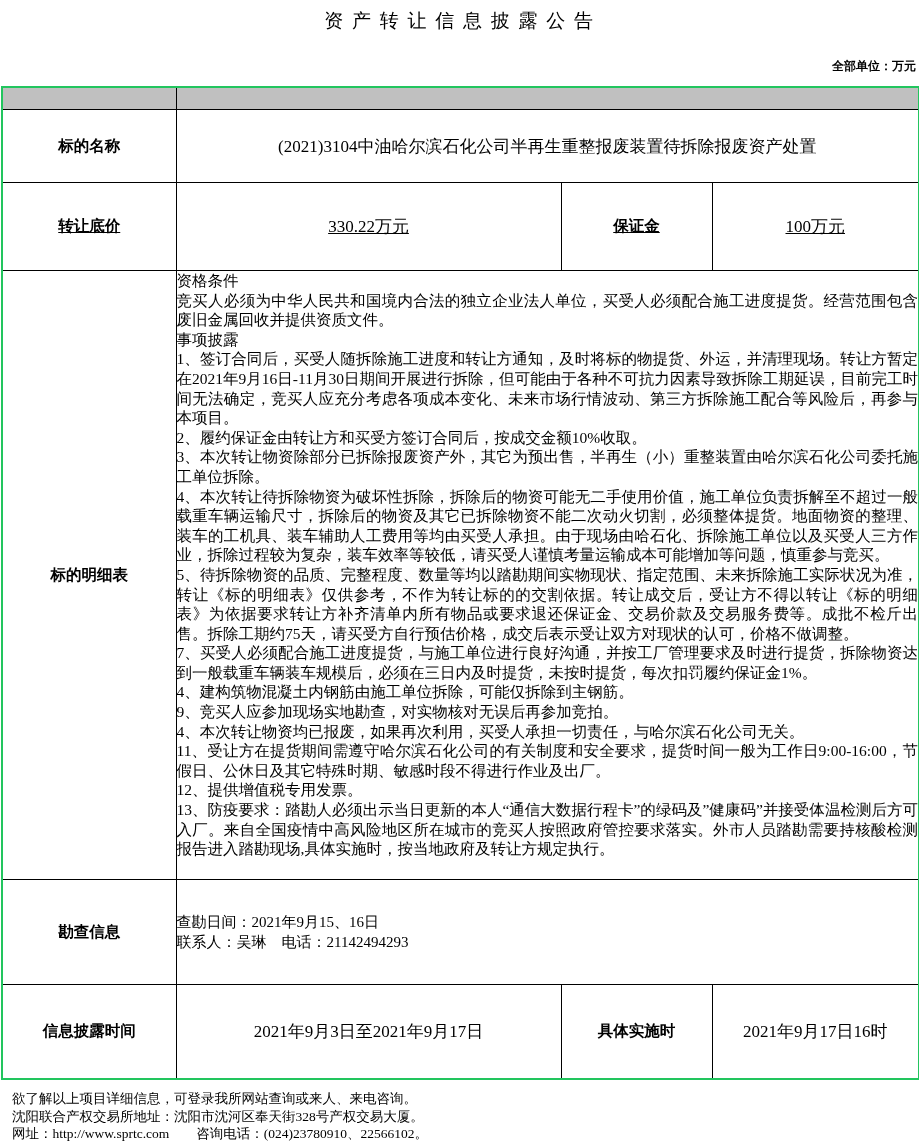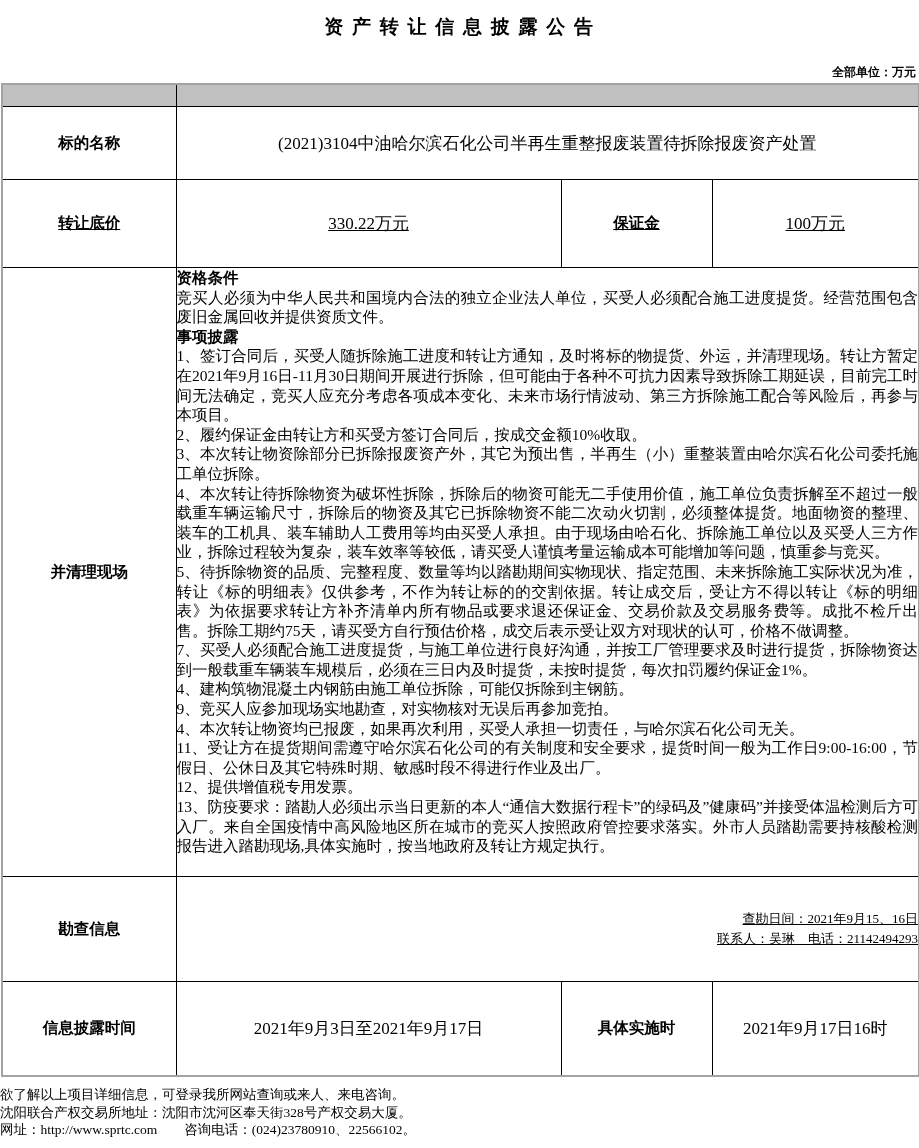--- a/index.html
+++ b/index.html
@@ -4,42 +4,42 @@
 <style>
   html, body { margin:0; padding:0; }
   body {
     width: 919px;
     height: 1148px;
     background: #ffffff;
     color: #000000;
     font-family: "Liberation Serif", "DejaVu Serif", serif;
   }
   .doc-title {
-    padding-top: 13px;
+    padding-top: 7px;
     text-align: center;
     font-size: 19px;
-    font-weight: bold;
+    font-weight: normal;
     letter-spacing: 2px;
     line-height: 27px;
   }
   .unit-note {
     margin-top: 22px;
     margin-bottom: 1px;
     padding-right: 3px;
     text-align: right;
     font-size: 12px;
     font-weight: bold;
     line-height: 20px;
   }
   table.main-table {
     border-collapse: collapse;
     table-layout: fixed;
     width: 917px;
-    margin: 0 1px;
-    border: 2px solid #a3a3a3;
+    margin: 10px 1px;
+    border: 2px solid #22c55e;
   }
   table.main-table td {
     border: 1px solid #000;
     padding: 0;
     overflow: hidden;
   }
   tr.gray-row td {
     background: #c0c0c0;
     height: 21px;
   }
@@ -59,32 +59,31 @@
   tr.row-desc td { height: 608px; }
   tr.row-survey td { height: 104px; }
   tr.row-disclosure td { height: 93px; }
   td.desc-cell {
     vertical-align: top;
     padding: 1px 3px 0 3px;
     font-size: 15.5px;
     line-height: 19.6px;
     text-align: justify;
   }
-  .desc-heading { font-weight: bold; }
+  .desc-heading { font-weight: normal; }
   .desc-para { margin: 0; }
   td.survey-cell {
-    font-size: 13px;
+    font-size: 15px;
     line-height: 20px;
-    text-align: right;
+    text-align: left;
     vertical-align: middle;
-    text-decoration: underline;
   }
   .page-footer {
     margin-top: 9px;
-    padding-left: 0;
+    padding-left: 12px;
     font-size: 13.5px;
     line-height: 17.5px;
   }
 </style>
 </head>
 <body>
 
 <div class="doc-title">资 产 转 让 信 息 披 露 公 告</div>
 
 <div class="unit-note">全部单位：万元</div>
@@ -109,21 +108,21 @@
   </tr>
 
   <tr class="row-price">
     <td class="label-cell">转让底价</td>
     <td class="value-cell">330.22万元</td>
     <td class="label-cell">保证金</td>
     <td class="value-cell">100万元</td>
   </tr>
 
   <tr class="row-desc">
-    <td class="label-cell">并清理现场</td>
+    <td class="label-cell">标的明细表</td>
     <td colspan="3" class="desc-cell">
       <div class="desc-heading">资格条件</div>
       <div class="desc-para">竞买人必须为中华人民共和国境内合法的独立企业法人单位，买受人必须配合施工进度提货。经营范围包含废旧金属回收并提供资质文件。</div>
       <div class="desc-heading">事项披露</div>
       <div class="desc-para">1、签订合同后，买受人随拆除施工进度和转让方通知，及时将标的物提货、外运，并清理现场。转让方暂定在2021年9月16日-11月30日期间开展进行拆除，但可能由于各种不可抗力因素导致拆除工期延误，目前完工时间无法确定，竞买人应充分考虑各项成本变化、未来市场行情波动、第三方拆除施工配合等风险后，再参与本项目。</div>
       <div class="desc-para">2、履约保证金由转让方和买受方签订合同后，按成交金额10%收取。</div>
       <div class="desc-para">3、本次转让物资除部分已拆除报废资产外，其它为预出售，半再生（小）重整装置由哈尔滨石化公司委托施工单位拆除。</div>
       <div class="desc-para">4、本次转让待拆除物资为破坏性拆除，拆除后的物资可能无二手使用价值，施工单位负责拆解至不超过一般载重车辆运输尺寸，拆除后的物资及其它已拆除物资不能二次动火切割，必须整体提货。地面物资的整理、装车的工机具、装车辅助人工费用等均由买受人承担。由于现场由哈石化、拆除施工单位以及买受人三方作业，拆除过程较为复杂，装车效率等较低，请买受人谨慎考量运输成本可能增加等问题，慎重参与竞买。</div>
       <div class="desc-para">5、待拆除物资的品质、完整程度、数量等均以踏勘期间实物现状、指定范围、未来拆除施工实际状况为准，转让《标的明细表》仅供参考，不作为转让标的的交割依据。转让成交后，受让方不得以转让《标的明细表》为依据要求转让方补齐清单内所有物品或要求退还保证金、交易价款及交易服务费等。成批不检斤出售。拆除工期约75天，请买受方自行预估价格，成交后表示受让双方对现状的认可，价格不做调整。</div>
       <div class="desc-para">7、买受人必须配合施工进度提货，与施工单位进行良好沟通，并按工厂管理要求及时进行提货，拆除物资达到一般载重车辆装车规模后，必须在三日内及时提货，未按时提货，每次扣罚履约保证金1%。</div>

